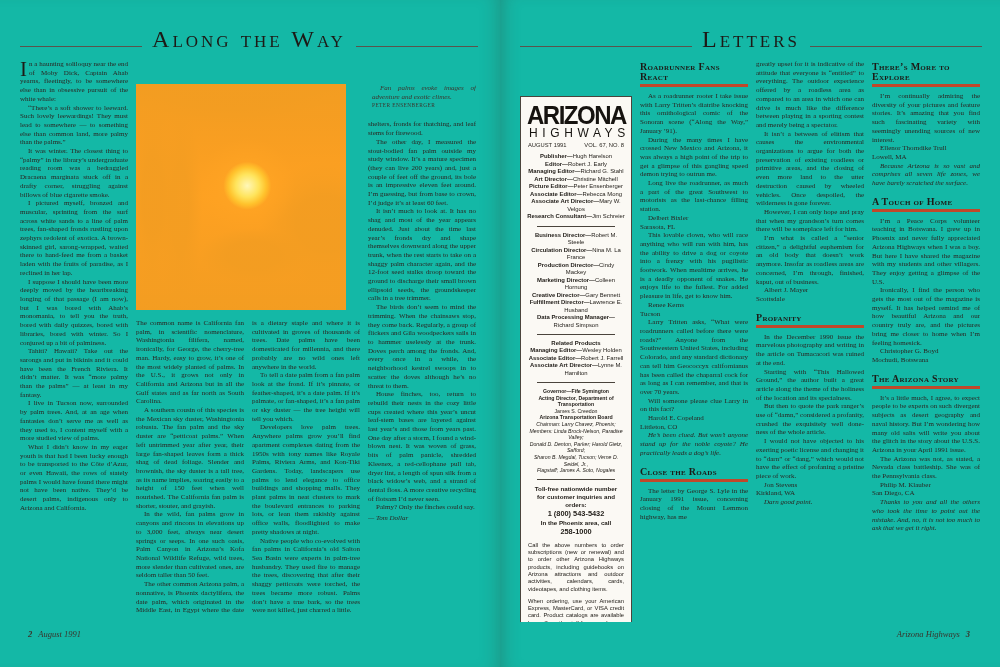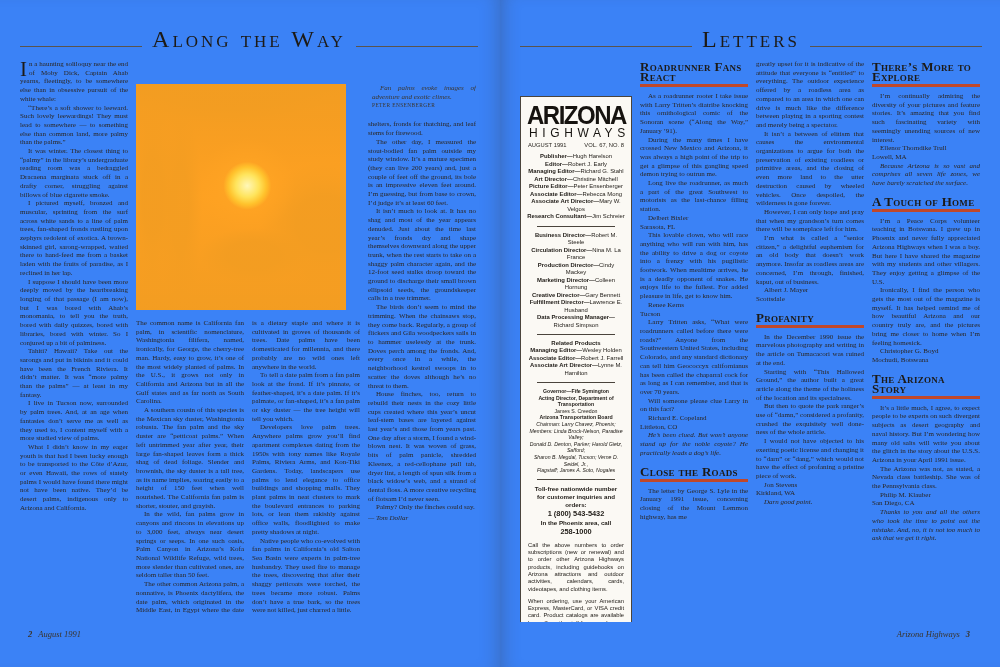--- a/index.html
+++ b/index.html
@@ -1,16 +1,16 @@
 <!DOCTYPE html>
 <html><head>
 <meta charset="utf-8">
 <style>
   html,body{margin:0;padding:0;background:#e8e6e0;}
-  .spread{position:relative;width:1000px;height:667px;background:#3b82f6;display:flex;overflow:hidden;
+  .spread{position:relative;width:1000px;height:667px;background:#14b8a6;display:flex;overflow:hidden;
           font-family:"Liberation Serif","DejaVu Serif",serif;color:#2b2622;}
   .page{position:relative;width:500px;height:667px;box-sizing:border-box;overflow:hidden;}
   .page-left{padding:18px 22px 0 20px;box-shadow:inset -14px 0 18px -12px rgba(60,50,40,.25);}
   .page-right{padding:18px 18px 0 20px;box-shadow:inset 14px 0 18px -12px rgba(60,50,40,.30);}
 
   
   .header-row{display:flex;align-items:flex-end;height:34px;}
   .hrule{flex:1;height:1px;background:#5a544c;margin-bottom:5px;}
   .page-title{font-variant:small-caps;font-weight:normal;font-size:24px;letter-spacing:3px;
               color:#1d1a16;margin:0 10px;line-height:26px;white-space:nowrap;}
@@ -44,21 +44,21 @@
   .two-col{column-count:2;column-gap:8px;margin-top:9px;height:298px;overflow:hidden;}
 
   .caption-block{margin:24px 0 12px 4px;}
   .caption{font-size:7.2px;line-height:9px;font-style:italic;color:#3c362e;margin:0;font-family:Liberation Serif, serif;}
   .credit{font-size:5.4px;letter-spacing:.4px;color:#3c362e;margin-top:1px;}
   .byline{text-align:right;font-style:italic;padding-right:4px;margin-top:2px !important;text-indent:0 !important;}
 
   
   .letters-columns{display:flex;gap:8px;margin-top:8px;height:562px;overflow:hidden;}
   .lcol{width:108px;overflow:hidden;}
-  .lhead{font-variant:small-caps;font-weight:bold;font-size:13px;letter-spacing:.3px;color:#1d1a16;
+  .lhead{font-variant:small-caps;font-weight:bold;font-size:10px;letter-spacing:.3px;color:#1d1a16;
          border-bottom:3px solid #c0482a;padding-bottom:2px;margin:9px 0 5px 0;line-height:10px;}
   .lhead.first{margin-top:2px;}
   .sig{text-align:right;padding-right:5px;font-size:7px;line-height:8.7px;margin:0;}
   .reply{font-style:italic;}
 
   
   .masthead{width:112px;box-sizing:border-box;border:1px solid #4a443c;background:#fbf9f4;
             margin-top:36px;height:552px;padding:7px 6px 4px 6px;overflow:hidden;
             font-family:"Liberation Sans","DejaVu Sans",sans-serif;color:#25211c;}
   .m-logo1{font-weight:bold;font-size:24px;letter-spacing:-1.5px;line-height:22px;text-align:center;
@@ -206,21 +206,21 @@
       <div class="lcol">
         <div class="lhead first">Roadrunner Fans React</div>
         <p>As a roadrunner rooter I take issue with Larry Tritten’s diatribe knocking this ornithological comic of the Sonoran scene (“Along the Way,” January ’91).</p>
         <p>During the many times I have crossed New Mexico and Arizona, it was always a high point of the trip to get a glimpse of this gangling speed demon trying to outrun me.</p>
         <p>Long live the roadrunner, as much a part of the great Southwest to motorists as the last-chance filling station.</p>
         <p class="sig"><span>Delbert Bixler</span><br><span>Sarasota, FL</span></p>
         <p>This lovable clown, who will race anything who will run with him, has the ability to drive a dog or coyote into a frenzy with his pugilistic footwork. When mealtime arrives, he is a deadly opponent of snakes. He enjoys life to the fullest. For added pleasure in life, get to know him.</p>
         <p class="sig"><span>Renee Kerns</span><br><span>Tucson</span></p>
         <p>Larry Tritten asks, “What were roadrunners called before there were roads?” Anyone from the Southwestern United States, including Colorado, and any standard dictionary can tell him Geococcyx californianus has been called the chaparral cock for as long as I can remember, and that is over 70 years.</p>
         <p>Will someone please clue Larry in on this fact?</p>
-        <p class="sig"><span>Richard E. Copeland</span><br><span>Littleton, CO</span></p>
+        <p class="sig"><span>Harold E. Copeland</span><br><span>Littleton, CO</span></p>
         <p class="reply">He’s been clued. But won’t anyone stand up for the noble coyote? He practically leads a dog’s life.</p>
         <div class="lhead">Close the Roads</div>
         <p>The letter by George S. Lyle in the January 1991 issue, concerning closing of the Mount Lemmon highway, has me</p>
       </div>
 
       <div class="lcol">
         <p class="noindent">greatly upset for it is indicative of the attitude that everyone is “entitled” to everything. The outdoor experience offered by a roadless area as compared to an area in which one can drive is much like the difference between playing in a sporting contest and merely being a spectator.</p>
         <p>It isn’t a between of elitism that causes the environmental organizations to argue for both the preservation of existing roadless or primitive areas, and the closing of even more land to the utter destruction caused by wheeled vehicles. Once despoiled, the wilderness is gone forever.</p>
         <p>However, I can only hope and pray that when my grandson’s turn comes there will be someplace left for him.</p>
         <p>I’m what is called a “senior citizen,” a delightful euphemism for an old body that doesn’t work anymore. Insofar as roadless areas are concerned, I’m through, finished, kaput, out of business.</p>

